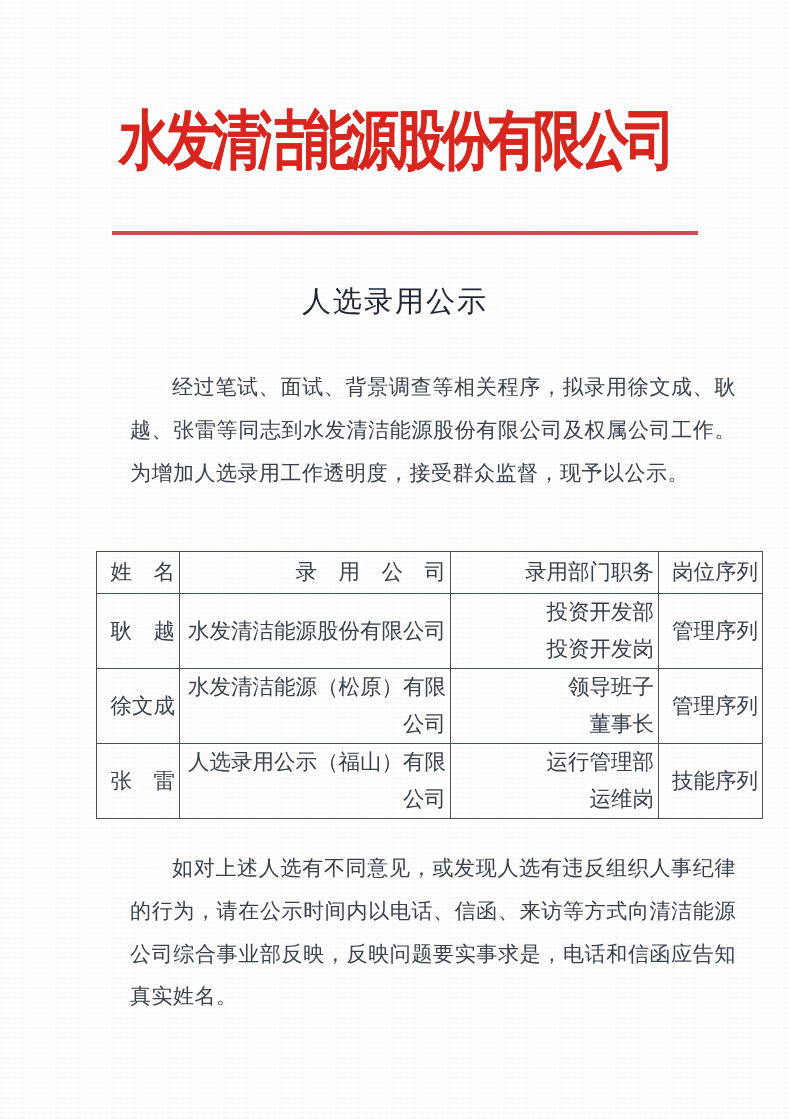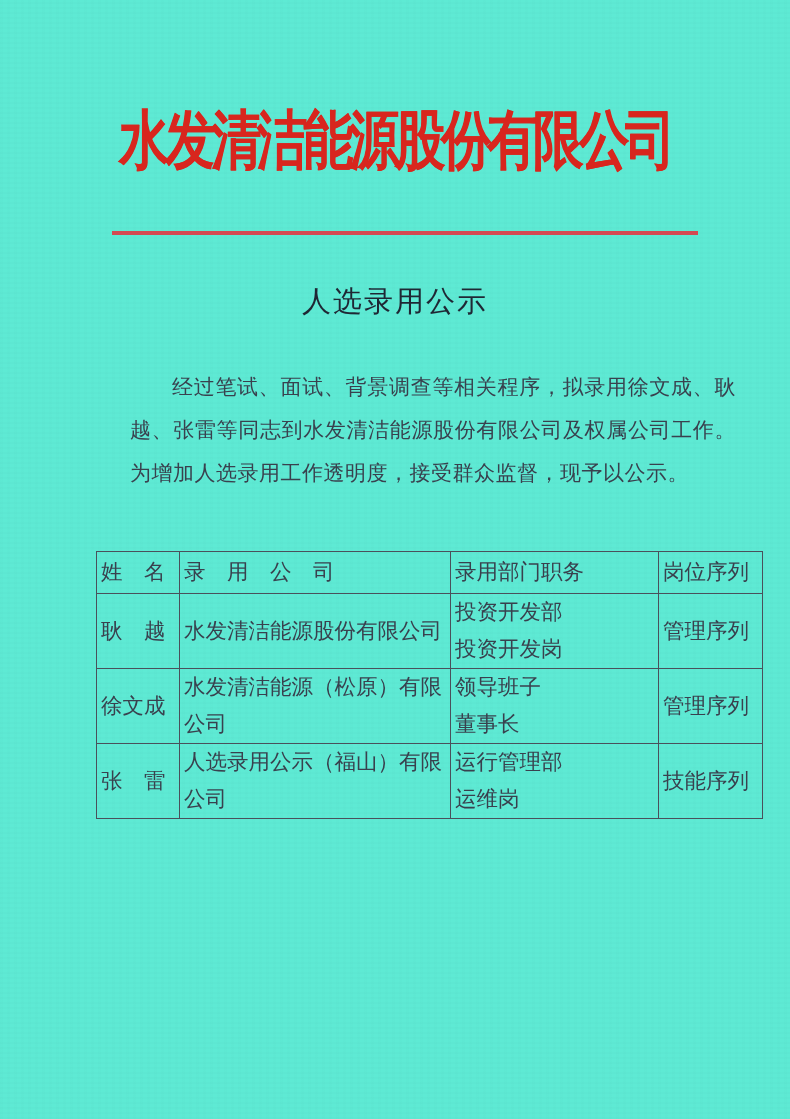--- a/index.html
+++ b/index.html
@@ -6,21 +6,21 @@
     margin: 0;
     padding: 0;
     background: #e9e9e9;
     font-family: "Liberation Serif", "DejaVu Serif", serif;
   }
   .page {
     position: relative;
     width: 790px;
     height: 1119px;
     margin: 0 auto;
-    background: #5eead4;
+    background: #ffffff;
     overflow: hidden;
     color: #39414e;
   }
   
   .page::before {
     content: "";
     position: absolute;
     inset: 0;
     background:
       repeating-linear-gradient(0deg, rgba(0,0,0,0.012) 0 2px, rgba(255,255,255,0) 2px 5px),
@@ -89,21 +89,21 @@
     left: 96px;
     width: 634px;
     border-collapse: collapse;
     table-layout: fixed;
     font-size: 21.5px;
     color: #39414e;
   }
   table.recruit th,
   table.recruit td {
     border: 1.6px solid #4a505b;
-    text-align: left;
+    text-align: right;
     vertical-align: middle;
     padding: 0 4px;
     font-weight: normal;
     line-height: 37px;
   }
   table.recruit thead tr { height: 42px; }
   table.recruit tbody tr { height: 75px; }
   .col-name   { width: 74px; }
   .col-company{ width: 262px; }
   .col-dept   { width: 199px; margin-left: 44px; }
@@ -158,14 +158,15 @@
         <td>人选录用公示（福山）有限公司</td>
         <td class="two-line">
           <div>运行管理部</div>
           <div>运维岗</div>
         </td>
         <td>技能序列</td>
       </tr>
     </tbody>
   </table>
 
+  <div class="para para-2">如对上述人选有不同意见，或发现人选有违反组织人事纪律的行为，请在公示时间内以电话、信函、来访等方式向清洁能源公司综合事业部反映，反映问题要实事求是，电话和信函应告知真实姓名。</div>
 
 </div>
 
 </body></html>

